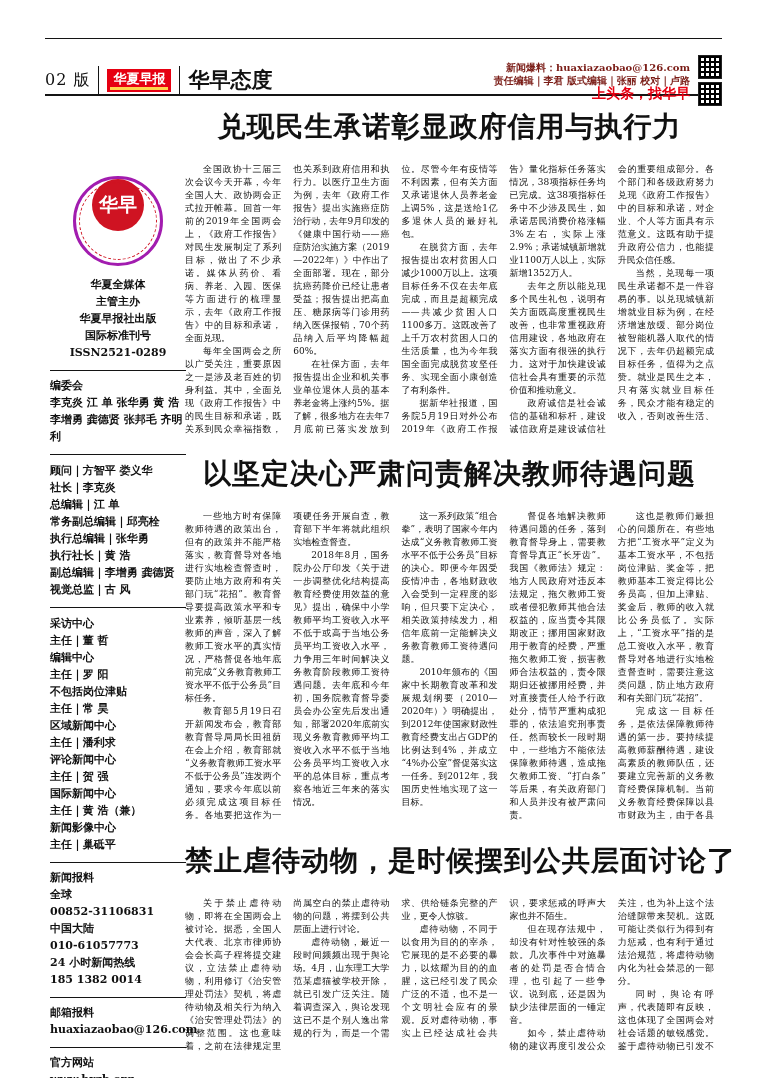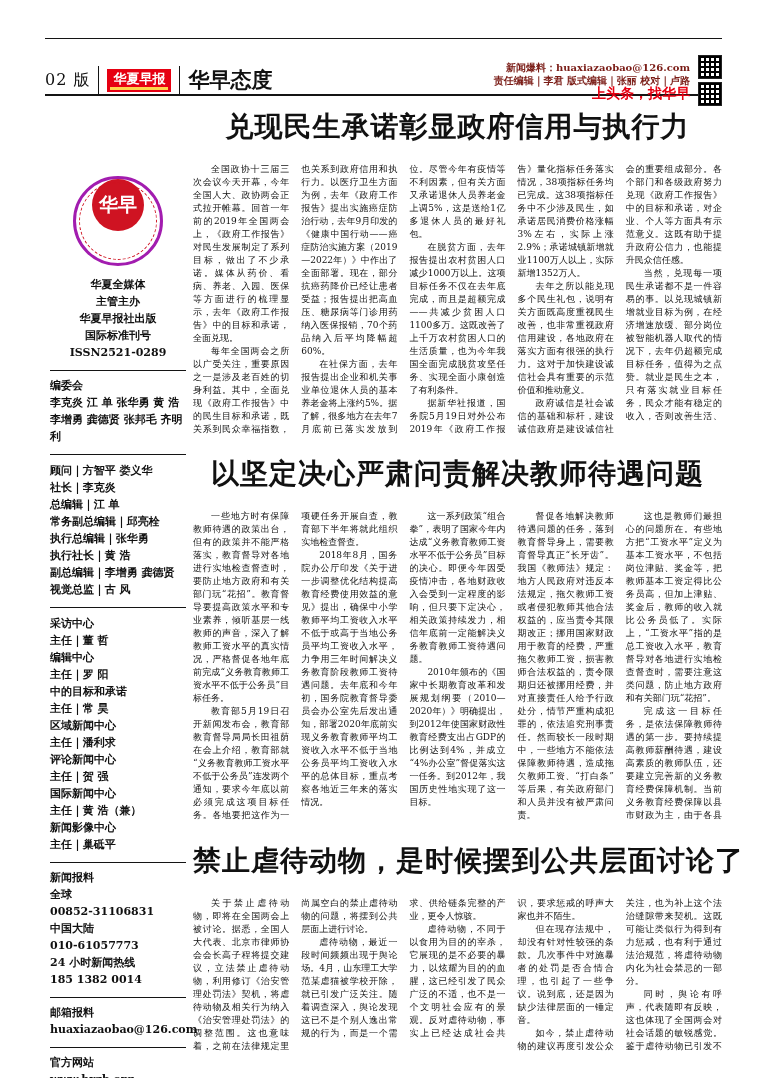--- a/index.html
+++ b/index.html
@@ -33,21 +33,21 @@
   .seal{width:84px;height:84px;margin:0 auto 10px auto;border:3px solid #a21caf;border-radius:50%;
         display:flex;align-items:flex-start;justify-content:center;position:relative;font-family:Liberation Serif, serif;}
   .seal::before{content:"";position:absolute;inset:3px;border:1px dashed #cf1322;border-radius:50%;}
   .seal-core{width:52px;height:52px;background:#cf1322;border-radius:50%;color:#fff;
              display:flex;align-items:center;justify-content:center;font-size:19px;font-weight:bold;}
   .pub-info{text-align:center;line-height:17px;}
   .sb-div{border-top:1px solid #141414;margin:9px 0 7px 0;}
   .sb-title{font-weight:bold;}
   .sb-block{line-height:17px;}
   
-  #main{position:absolute;left:193px;top:108px;width:529px;}
+  #main{position:absolute;left:185px;top:108px;width:529px;}
   .article{margin-bottom:12px;}
   .headline{text-align:center;font-weight:bold;font-size:28px;letter-spacing:1px;margin:0 0 14px 0;
             font-family:"DejaVu Sans","Liberation Sans",sans-serif;white-space:nowrap;}
   .cols{column-count:5;column-gap:12px;font-size:9px;line-height:13px;overflow:hidden;text-align:justify;margin-top:17px;}
   .para{text-indent:2em;margin:0;text-align:justify;}
   #a1-body{height:280px;}
   #a2-body{height:320px;}
   #a3-body{height:168px;}
 </style>
 </head>
@@ -106,21 +106,21 @@
         <div>副总编辑｜李增勇 龚德贤</div>
         <div>视觉总监｜古 风</div>
       </div>
 
     <div class="sb-div"></div>
     <div class="sb-block">
         <div>采访中心</div>
         <div>主任｜董 哲</div>
         <div>编辑中心</div>
         <div>主任｜罗 阳</div>
-        <div>中的目标和承诺</div>
+        <div>不包括岗位津贴</div>
         <div>主任｜常 昊</div>
         <div>区域新闻中心</div>
         <div>主任｜潘利求</div>
         <div>评论新闻中心</div>
         <div>主任｜贺 强</div>
         <div>国际新闻中心</div>
         <div>主任｜黄 浩（兼）</div>
         <div>新闻影像中心</div>
         <div>主任｜巢砥平</div>
       </div>

